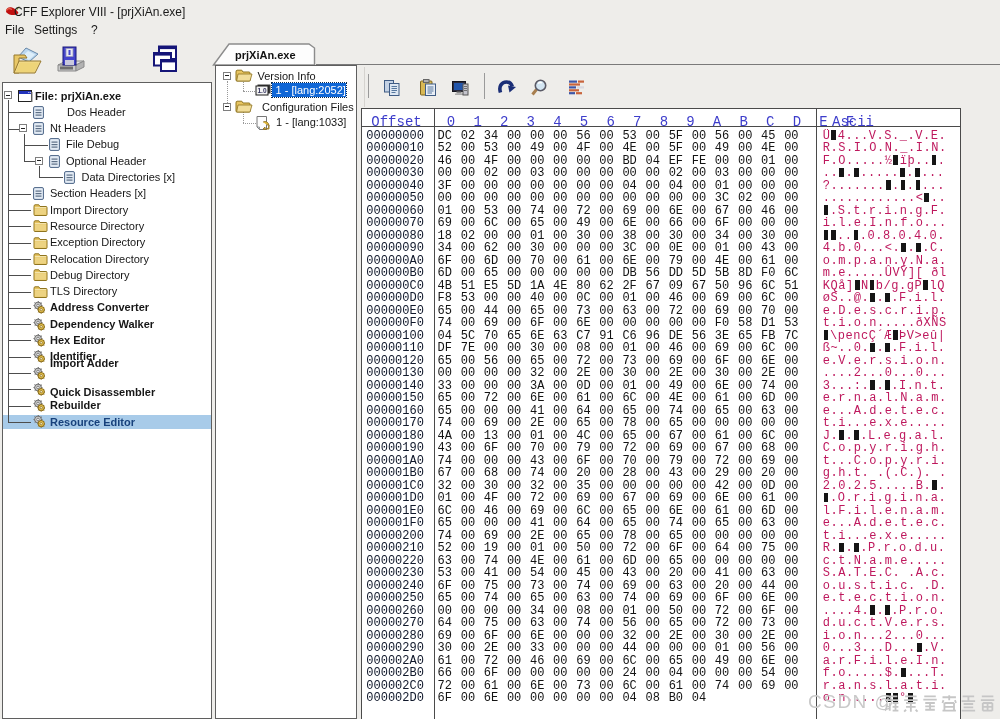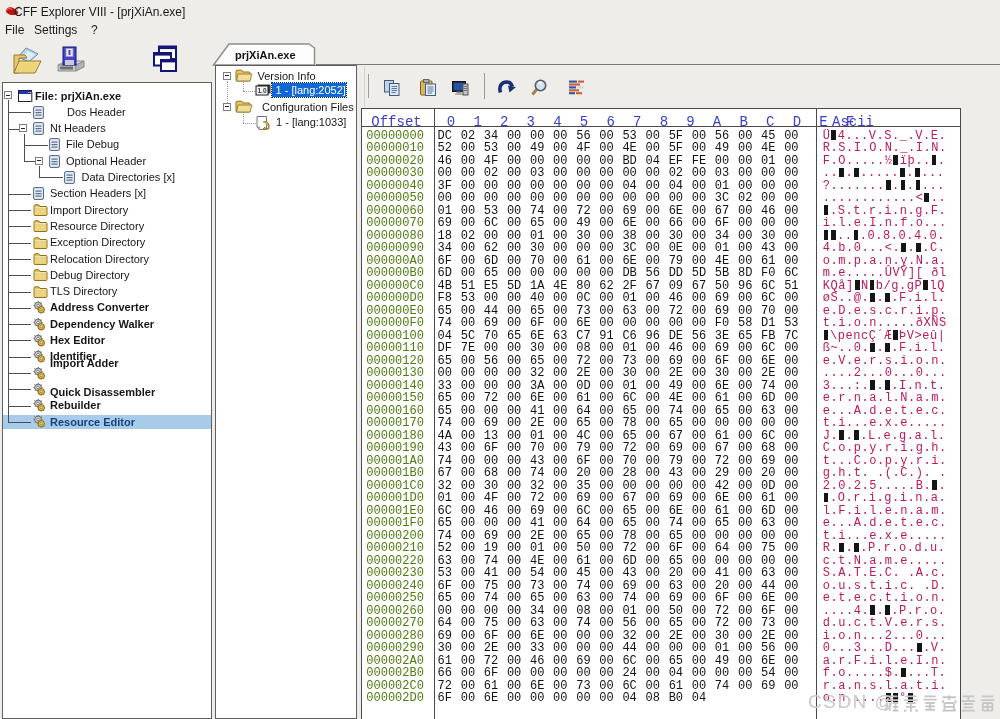--- a/index.html
+++ b/index.html
@@ -9,21 +9,21 @@
   .b { font-weight:bold; }
   .panel { position:absolute; background:#fff; border:1px solid #5f5f5f; }
   .hline { position:absolute; height:1px; background:#4a4a4a; }
   .vline { position:absolute; width:1px; background:#4a4a4a; }
   .tline { position:absolute; background:#4d4d4d; }
   .dot-v { position:absolute; width:0; border-left:1px dotted #999; }
   .dot-h { position:absolute; height:0; border-top:1px dotted #999; }
   .minus { position:absolute; width:8px; height:8px; background:#fff; border:1px solid #7e7e7e; }
   .minus::after { content:""; position:absolute; left:1px; right:1px; top:2.5px; height:1px; background:#222; }
   .col { position:absolute; top:129.7px; font-family:"Liberation Mono",monospace; font-size:12px; line-height:12.5px; white-space:pre; }
-  .off { left:366.3px; color:#4d7c0f; }
+  .off { left:366.3px; color:#0f172a; }
   .hx  { left:437.6px; color:#131313; word-spacing:1.5px; }
   .asc { left:822.7px; color:#be185d; letter-spacing:0.55px; }
   .bk { display:inline-block; width:4.8px; height:9.4px; background:#151515; margin-left:1px; margin-right:1.4px; vertical-align:-1px; }
   .hdrblue { position:absolute; font-family:"Liberation Mono",monospace; font-size:14px; color:#3d3dcb; white-space:pre; }
 </style></head>
 <body>
 
 <svg class="abs" style="left:4px;top:4px" width="16" height="13" viewBox="0 0 16 13">
   <path d="M2,7 C2,4 5,2.5 8,3.5 C11,4.5 13.5,6.5 14.5,9 C12,11.5 7,11.5 4.5,10 C3,9 2,8.5 2,7 Z" fill="#c01010"></path>
   <path d="M2.5,6.5 C3.5,4.5 6,4.5 8,5.5" stroke="#e86a55" stroke-width="1.2" fill="none"></path>

